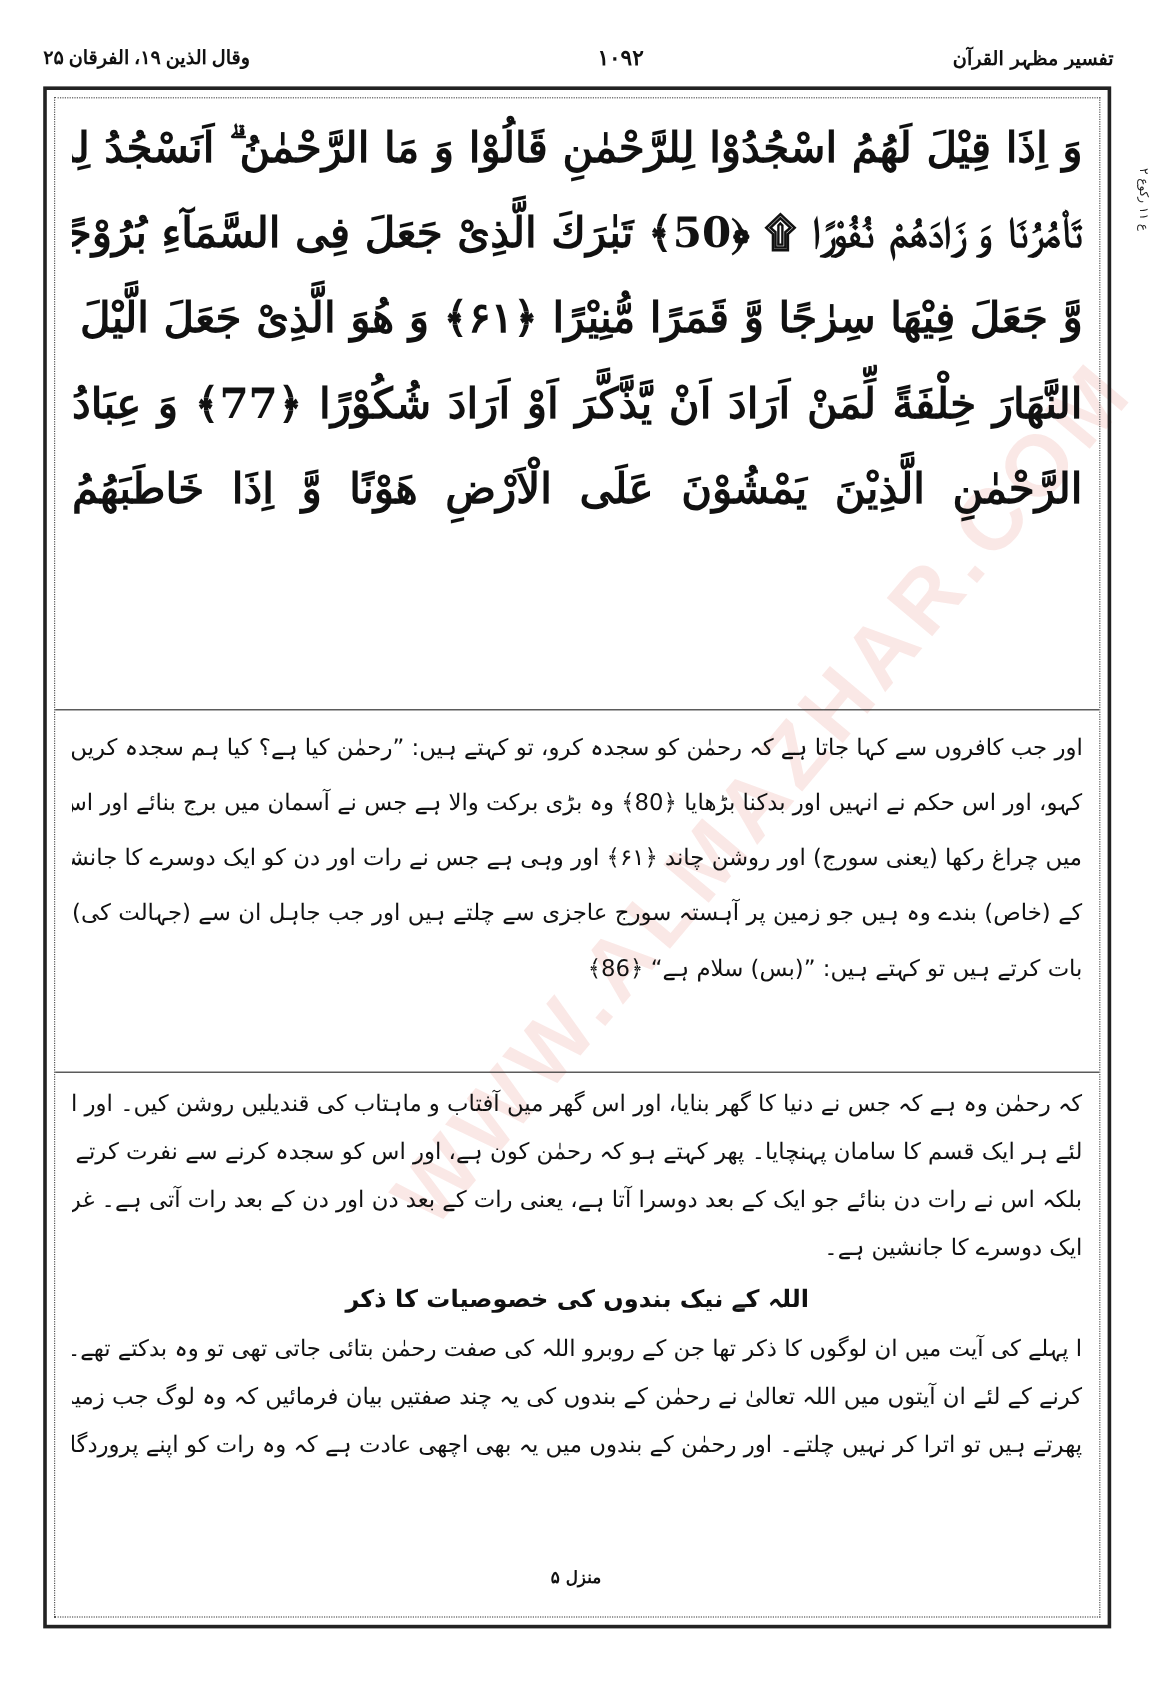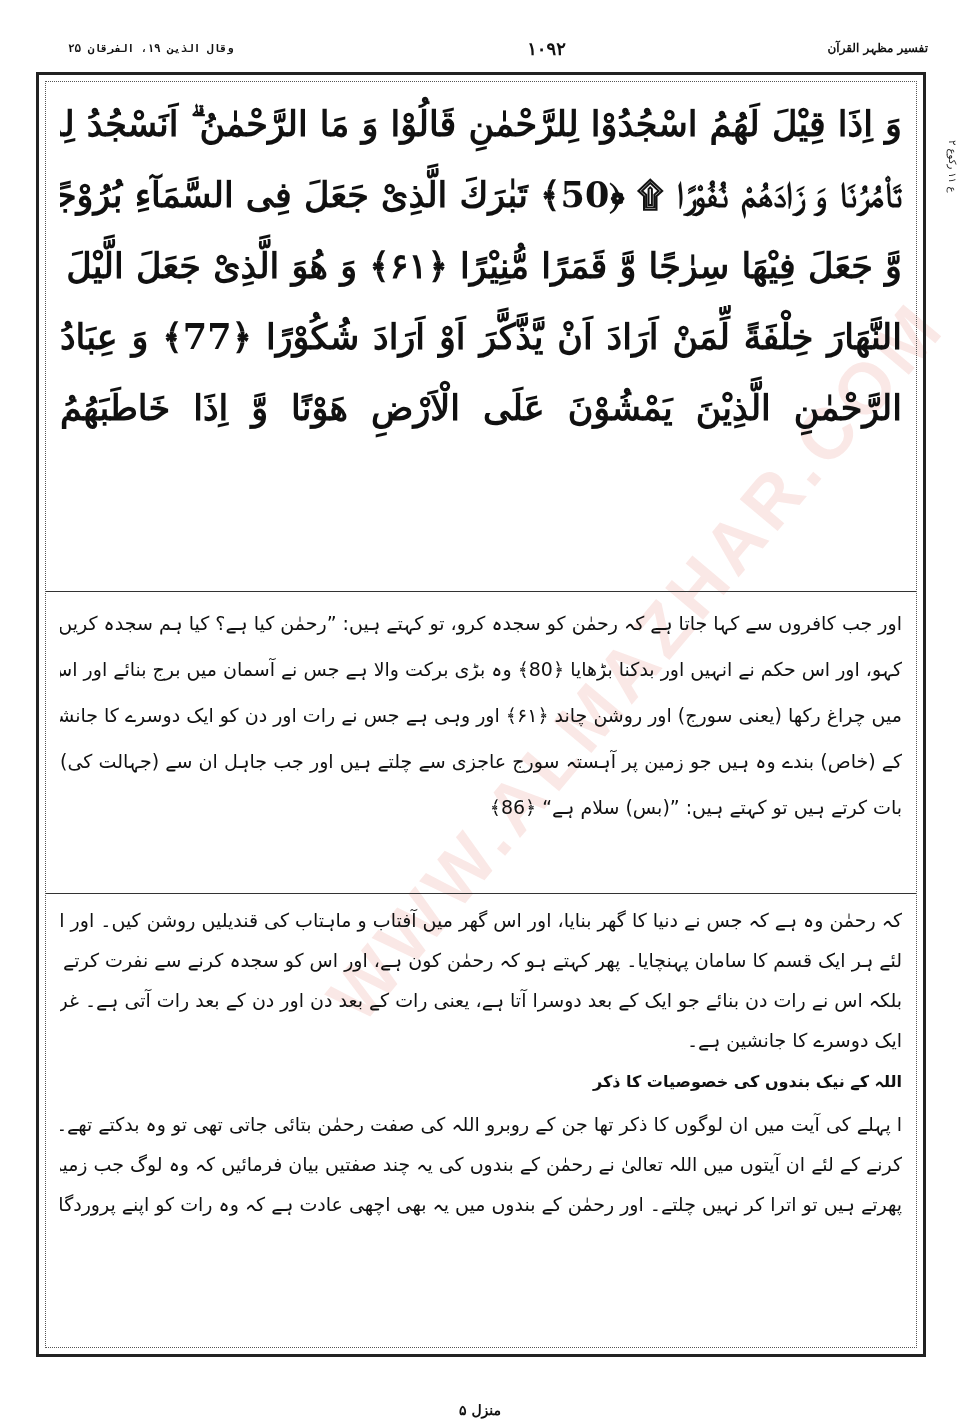--- a/index.html
+++ b/index.html
@@ -1,22 +1,22 @@
 <!DOCTYPE html>
 <html><head>
 <meta charset="utf-8">
 <style>
   html, body { margin:0; padding:0; background:#ffffff; }
   body { width:960px; height:1420px; position:relative; overflow:hidden;
          font-family:"DejaVu Sans", sans-serif; color:#111; }
   .header { position:absolute; top:30px; left:36px; width:892px; height:36px;
             display:flex; justify-content:space-between; align-items:center; direction:ltr; }
-  .hdr-right { font-family:"DejaVu Serif", serif; font-size:12px; font-weight:bold; direction:rtl; }
+  .hdr-right { font-family:"DejaVu Serif", serif; font-size:16px; font-weight:bold; direction:rtl; }
   .hdr-center { font-family:"DejaVu Serif", serif; font-size:18px; font-weight:bold;margin-left:32px; }
-  .hdr-left { font-family:Liberation Mono, monospace; font-size:11px; font-weight:bold; direction:rtl;margin-left:32px; }
+  .hdr-left { font-family:Liberation Serif, serif; font-size:16px; font-weight:bold; direction:rtl; }
 
   .frame { position:absolute; top:72px; left:36px; width:890px; height:1285px;
            border:3px solid #222; box-sizing:border-box; }
   .inner { position:absolute; top:6px; left:6px; right:6px; bottom:6px;
            border:1.5px dotted #555; box-sizing:border-box; }
 
   .quran { position:absolute; top:0; left:0; right:0; height:510px; padding:6px 14px 0 14px;
            box-sizing:border-box; direction:rtl; border-bottom:1.5px solid #333; }
   .quran-line { font-family:"DejaVu Serif", serif; font-size:35px; font-weight:bold;
                 line-height:71px; height:71px; text-align:justify; text-align-last:justify;
@@ -24,30 +24,30 @@
   .quran-line.last { text-align-last:right; }
 
   .trans { position:absolute; top:512px; left:0; right:0; height:300px; padding:6px 14px;
            box-sizing:border-box; direction:rtl; border-bottom:1.5px solid #333; }
   .tafsir { position:absolute; top:814px; left:0; right:0; bottom:0; padding:4px 14px;
             box-sizing:border-box; direction:rtl; }
   .urdu-line { font-family:"DejaVu Sans", sans-serif; font-size:19px; line-height:46px;
                height:46px; text-align:justify; text-align-last:justify; white-space:nowrap; overflow:hidden; }
   .urdu-line.short { text-align-last:right; }
   .tafsir .urdu-line { line-height:40px; height:40px; }
-  .subhead { font-family:"DejaVu Sans", sans-serif; font-size:16px; font-weight:bold;
-             text-align:right; line-height:44px; height:44px; }
+  .subhead { font-family:"DejaVu Sans", sans-serif; font-size:20px; font-weight:bold;
+             text-align:center; line-height:44px; height:44px; }
 
   .side-note { position:absolute; top:140px; left:930px; width:28px; font-size:10px;
                font-family:"DejaVu Serif", serif; text-align:center; direction:rtl; color:#222;
                writing-mode:vertical-rl; }
   .watermark { position:absolute; top:620px; left:180px; font-family:"Liberation Sans", sans-serif;
                font-size:72px; font-weight:bold; color:rgba(220,90,80,0.14); transform:rotate(-50deg);
                transform-origin:center; white-space:nowrap; pointer-events:none; letter-spacing:6px; }
-  .footer { position:absolute; top:1402px; left:0; width:960px; text-align:center;
+  .footer { position:absolute; top:1306px; left:0; width:960px; text-align:center;
             font-family:"DejaVu Serif", serif; font-size:14px; font-weight:bold; direction:rtl; }
 </style>
 </head>
 <body>
 
 <div class="header">
   <span class="hdr-left">وقال الذین ۱۹، الفرقان ۲۵</span>
   <span class="hdr-center">۱۰۹۲</span>
   <span class="hdr-right">تفسیر مظہر القرآن</span>
 </div>

